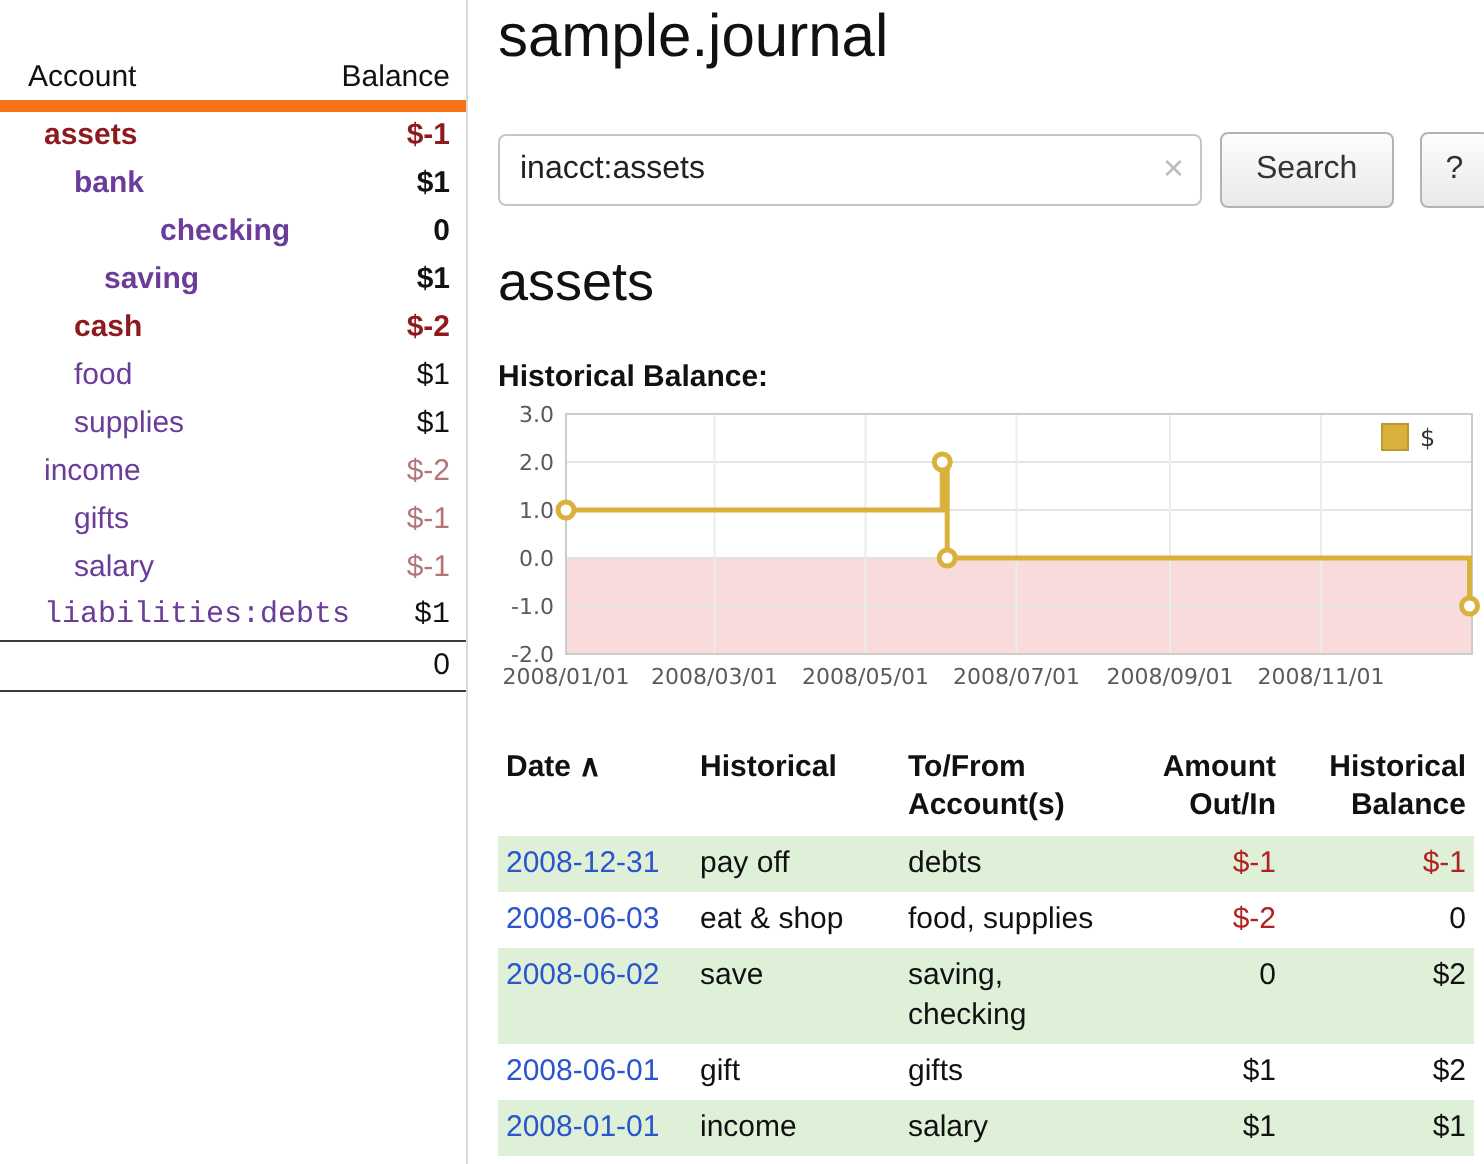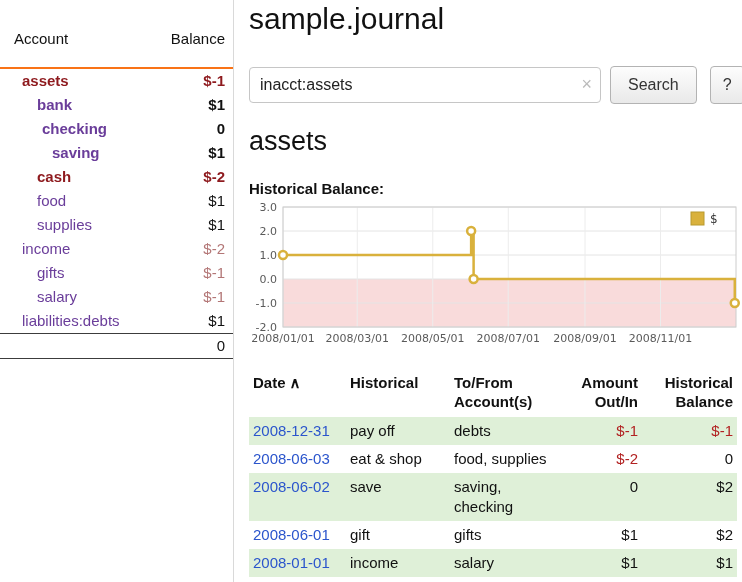--- a/index.html
+++ b/index.html
@@ -19,21 +19,21 @@
     font-family:"Liberation Sans",sans-serif;font-size:15px;color:#111;
   }
   a{text-decoration:none;cursor:pointer;}
   .app{display:flex;width:742px;height:582px;}
 
   
   .sidebar{width:234px;flex:0 0 234px;border-right:1px solid #d9d9d9;padding-top:8px;}
   .brand{display:block;margin:0 0 0 14px;color:var(--link_purple);}
   .nav-journal{display:block;margin:46px 0 0 14px;color:var(--link_purple);}
   .accounts{margin-top:22px;}
-  .acct-header{display:flex;justify-content:space-between;padding:0 8px 20px 14px;border-bottom:2px solid #f97316;}
+  .acct-header{display:flex;justify-content:space-between;padding:0 8px 3px 14px;border-bottom:6px solid #f97316;}
   .acct-row{display:flex;justify-content:space-between;align-items:baseline;line-height:24px;padding-right:8px;}
   .acct-row.bold{font-weight:bold;}
   .acct-name{color:var(--link_purple);}
   .acct-name.neg-strong{color:var(--negative_strong);}
   .acct-bal{color:#111;}
   .acct-bal.neg-strong{color:var(--negative_strong);}
   .acct-bal.neg-soft{color:var(--negative_soft);}
   .acct-total{border-top:1px solid #3c3c3c;border-bottom:1px solid #3c3c3c;text-align:right;line-height:24px;padding-right:8px;}
 
   
@@ -86,21 +86,21 @@
       </div>
       <div>
           <div class="acct-row bold" style="padding-left: 22px;">
             <a class="acct-name neg-strong">assets</a>
             <span class="acct-bal neg-strong">$-1</span>
           </div>
           <div class="acct-row bold" style="padding-left: 37px;">
             <a class="acct-name">bank</a>
             <span class="acct-bal">$1</span>
           </div>
-          <div class="acct-row bold" style="padding-left: 42px;">
+          <div class="acct-row bold" style="padding-left: 80px;">
             <a class="acct-name">checking</a>
             <span class="acct-bal">0</span>
           </div>
           <div class="acct-row bold" style="padding-left: 52px;">
             <a class="acct-name">saving</a>
             <span class="acct-bal">$1</span>
           </div>
           <div class="acct-row bold" style="padding-left: 37px;">
             <a class="acct-name neg-strong">cash</a>
             <span class="acct-bal neg-strong">$-2</span>
@@ -118,21 +118,21 @@
             <span class="acct-bal neg-soft">$-2</span>
           </div>
           <div class="acct-row" style="padding-left: 37px;">
             <a class="acct-name">gifts</a>
             <span class="acct-bal neg-soft">$-1</span>
           </div>
           <div class="acct-row" style="padding-left: 37px;">
             <a class="acct-name">salary</a>
             <span class="acct-bal neg-soft">$-1</span>
           </div>
-          <div class="acct-row" style="padding-left: 22px;">
+          <div class="acct-row" style="padding-left: 22px; font-family: Liberation Mono, monospace;">
             <a class="acct-name">liabilities:debts</a>
             <span class="acct-bal">$1</span>
           </div>
         </div>
       <div class="acct-total">
         <span>0</span>
       </div>
     </div>
   </aside>
 

